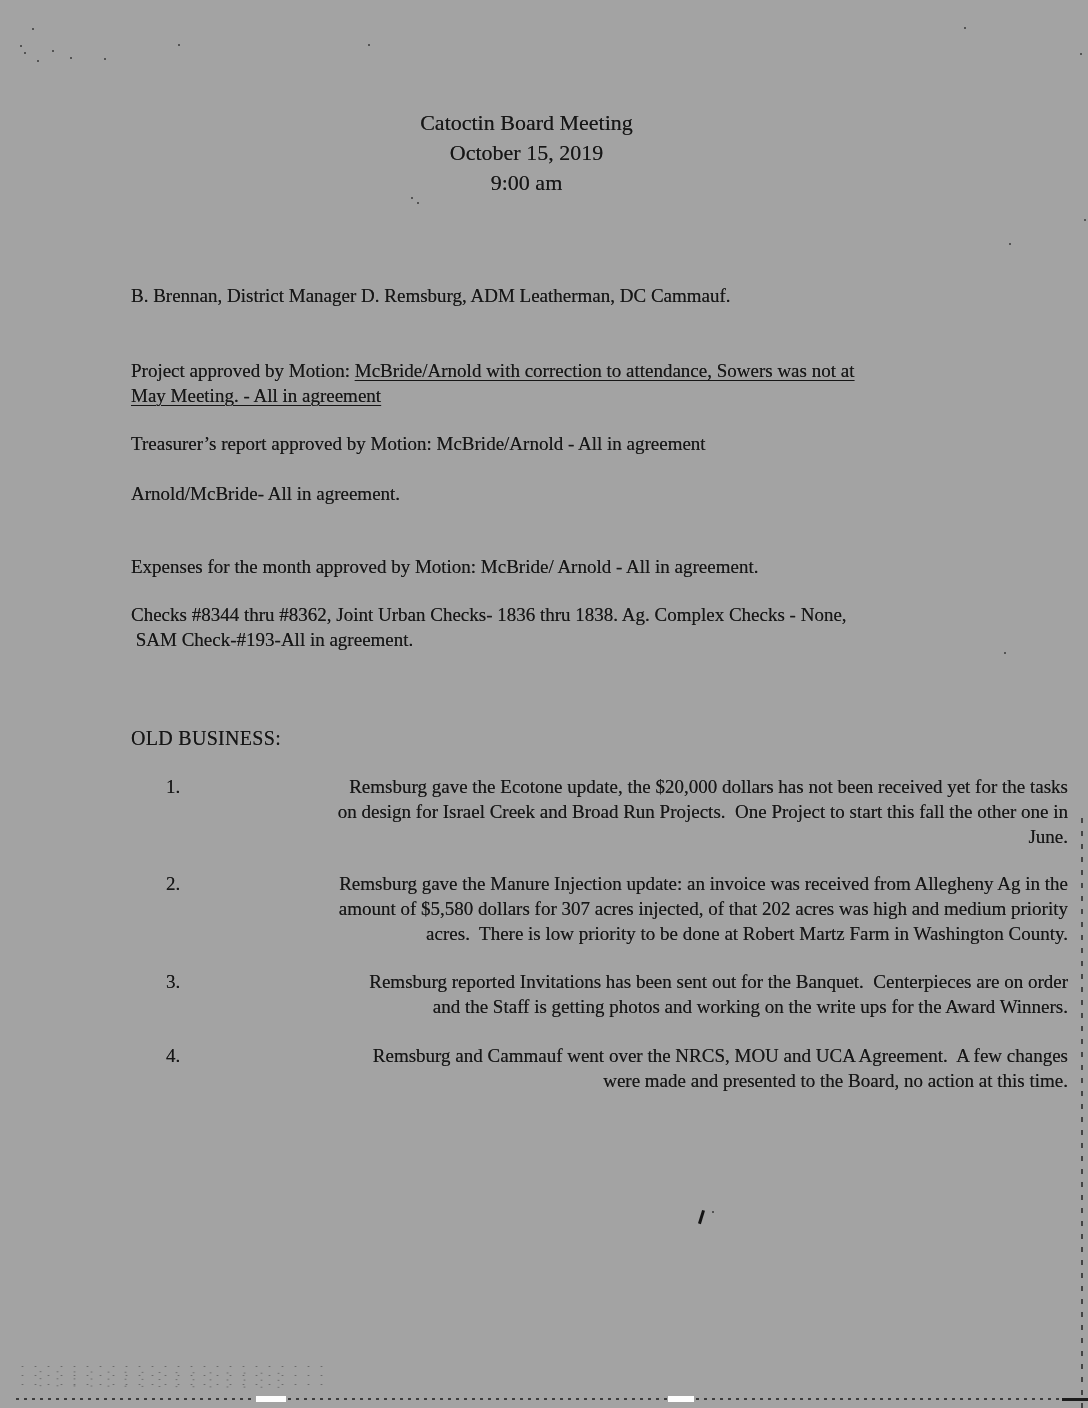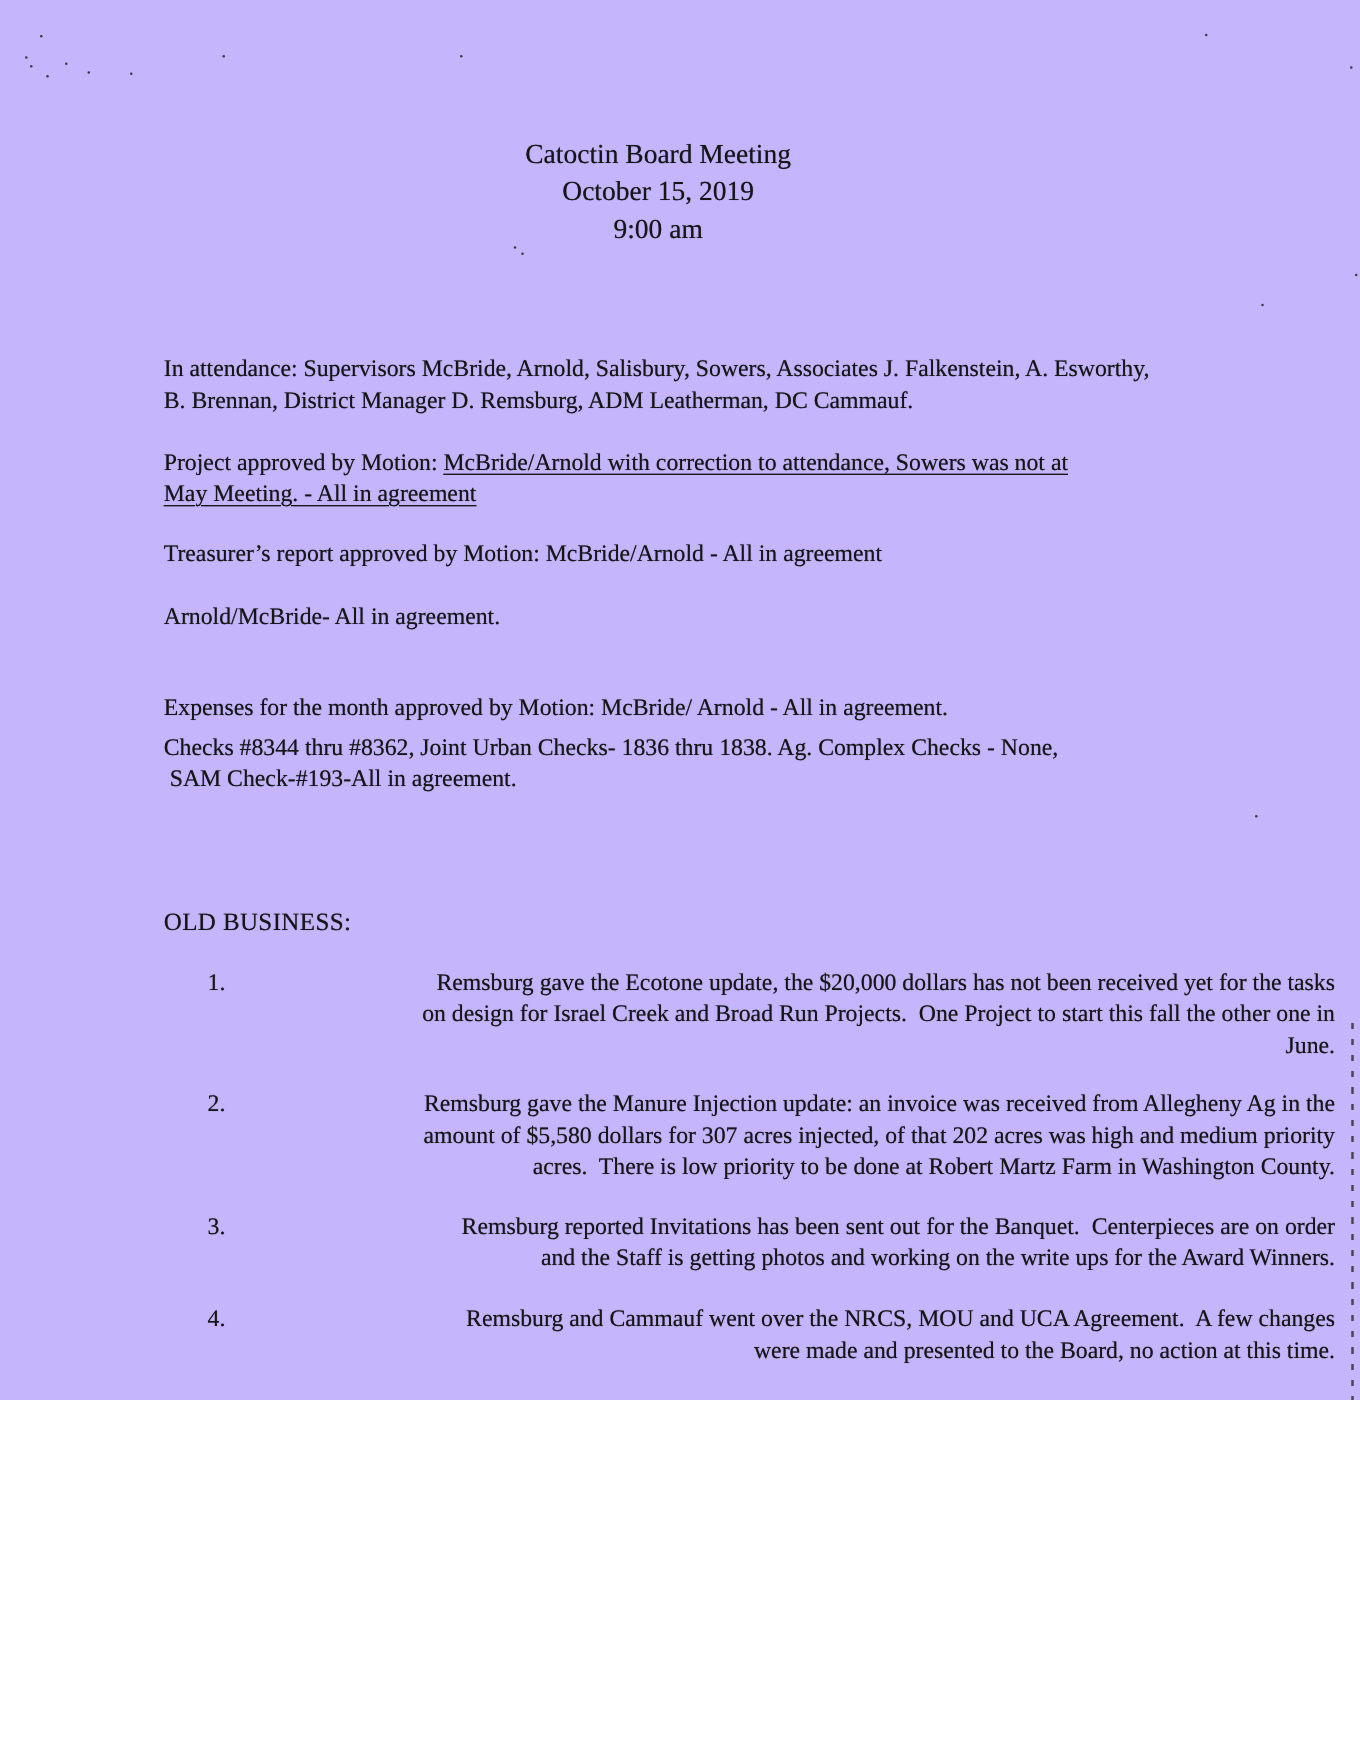--- a/index.html
+++ b/index.html
@@ -1,20 +1,20 @@
 <!DOCTYPE html>
 <html><head>
 <meta charset="utf-8">
 <style>
   html,body{margin:0;padding:0;background:#ffffff;}
   .page{
     position:relative;
     width:1088px;
-    height:1120px;
-    background:#c4b5fd;
+    height:1408px;
+    background:#a3a3a3;
     overflow:hidden;
     font-family:"Liberation Serif","DejaVu Serif",serif;
     color:#161616;
   }
   
   .ink{ text-shadow:0 0 0.6px rgba(20,20,20,0.65); }
 
   .title-block{
     position:absolute;
     top:108px; left:0; width:1053px;
@@ -89,42 +89,41 @@
 
 <div class="page ink">
 
   <div class="title-block">
     <div class="line">Catoctin Board Meeting</div>
     <div class="line">October 15, 2019</div>
     <div class="line">9:00 am</div>
   </div>
 
   <div class="para" style="top:283px">
-    <div class="line">In attendance: Supervisors McBride, Arnold, Salisbury, Sowers, Associates J. Falkenstein, A. Esworthy,</div>
     <div class="line">B. Brennan, District Manager D. Remsburg, ADM Leatherman, DC Cammauf.</div>
   </div>
 
   <div class="para" style="top:358px">
     <div class="line"><span>Project approved by Motion: </span><span class="u">McBride/Arnold with correction to attendance, Sowers was not at</span></div>
     <div class="line"><span class="u">May Meeting. - All in agreement</span></div>
   </div>
 
   <div class="para" style="top:431px">
     <div class="line">Treasurer’s report approved by Motion: McBride/Arnold - All in agreement</div>
   </div>
 
   <div class="para" style="top:481px">
     <div class="line">Arnold/McBride- All in agreement.</div>
   </div>
 
   <div class="para" style="top:554px">
     <div class="line">Expenses for the month approved by Motion: McBride/ Arnold - All in agreement.</div>
   </div>
 
-  <div class="para" style="top:586px">
+  <div class="para" style="top:602px">
     <div class="line">Checks #8344 thru #8362, Joint Urban Checks- 1836 thru 1838. Ag. Complex Checks - None,</div>
     <div class="line"> SAM Check-#193-All in agreement.</div>
   </div>
 
   <div class="heading" style="top:726px">OLD BUSINESS:</div>
 
   <div class="oli" style="top:774px">
     <div class="num">1.</div>
     <div class="itext">
       <div class="line">Remsburg gave the Ecotone update, the $20,000 dollars has not been received yet for the tasks</div>

